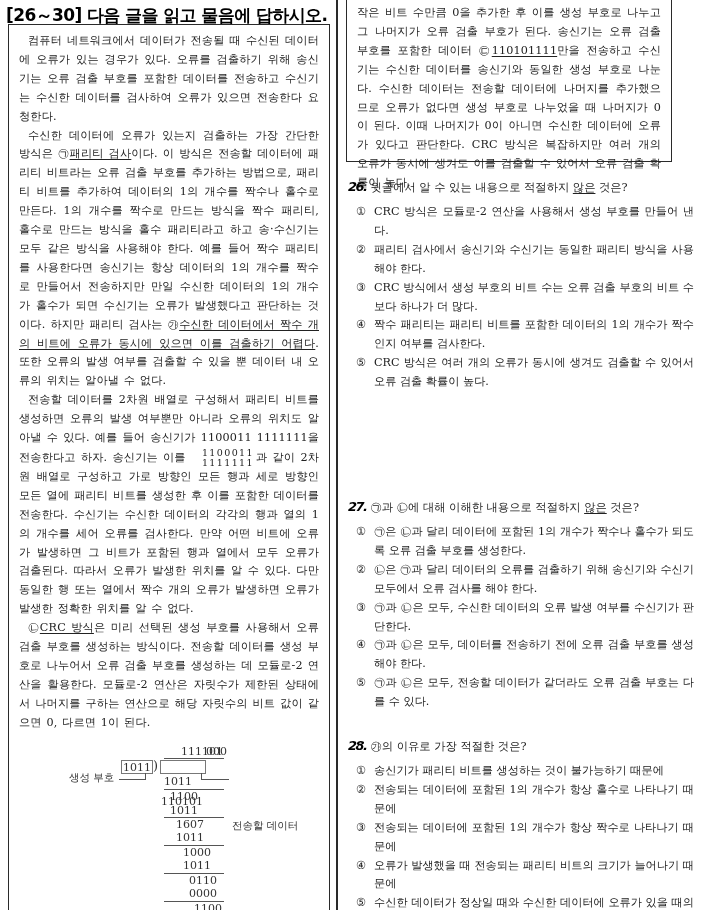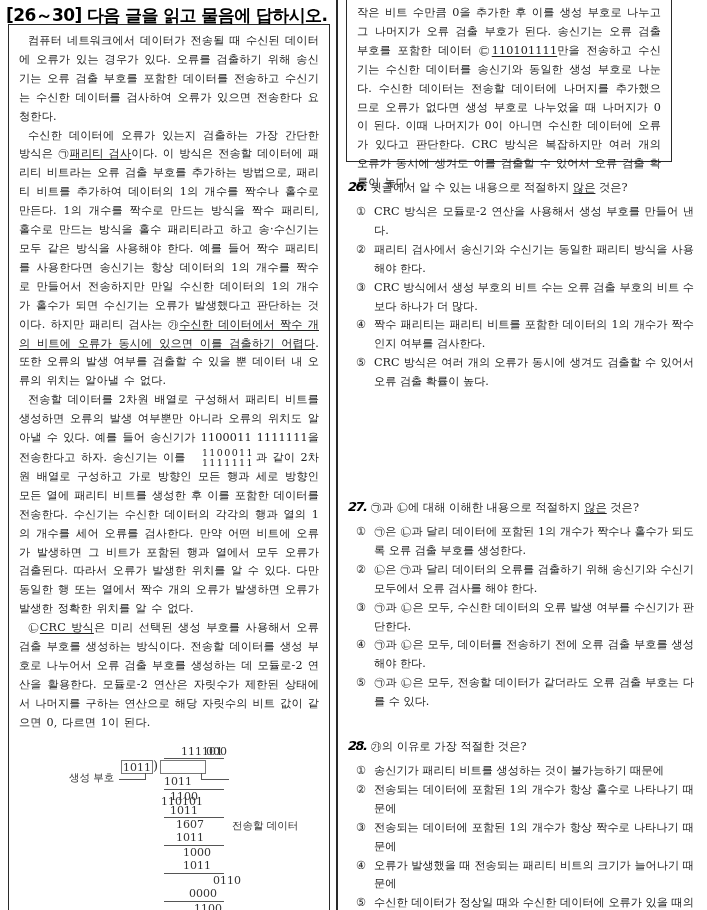--- a/index.html
+++ b/index.html
@@ -88,21 +88,21 @@
 
     <div class="dg" style="left:151px; top:51px;">1100</div>
     <div class="dg" style="left:151px; top:65px;">1011</div>
     <div class="dg-line" style="left:145px; top:78px; width:60px;"></div>
     <div class="dg" style="left:157px; top:79px;">1607</div>
     <div class="dg" style="left:157px; top:92px;">1011</div>
     <div class="dg-line" style="left:145px; top:106px; width:60px;"></div>
     <div class="dg" style="left:164px; top:107px;">1000</div>
     <div class="dg" style="left:164px; top:120px;">1011</div>
     <div class="dg-line" style="left:145px; top:134px; width:60px;"></div>
-    <div class="dg" style="left:170px; top:135px;margin-left:24px;">0110</div>
+    <div class="dg" style="left:170px; top:135px;">0110</div>
     <div class="dg" style="left:170px; top:148px;">0000</div>
     <div class="dg-line" style="left:145px; top:162px; width:60px;"></div>
     <div class="dg" style="left:175px; top:163px;">1100</div>
 
   </div>
 
 </div>
 
 <div class="passage-right">
   <p class="para"><span>작은 비트 수만큼 0을 추가한 후 이를 생성 부호로 나누고 그 나머지가 오류 검출 부호가 된다. 송신기는 오류 검출 부호를 포함한 데이터 </span><span class="mark">㉢</span><span class="u">110101111</span><span>만을 전송하고 수신기는 수신한 데이터를 송신기와 동일한 생성 부호로 나눈다. 수신한 데이터는 전송할 데이터에 나머지를 추가했으므로 오류가 없다면 생성 부호로 나누었을 때 나머지가 0이 된다. 이때 나머지가 0이 아니면 수신한 데이터에 오류가 있다고 판단한다. CRC 방식은 복잡하지만 여러 개의 오류가 동시에 생겨도 이를 검출할 수 있어서 오류 검출 확률이 높다.</span></p>

